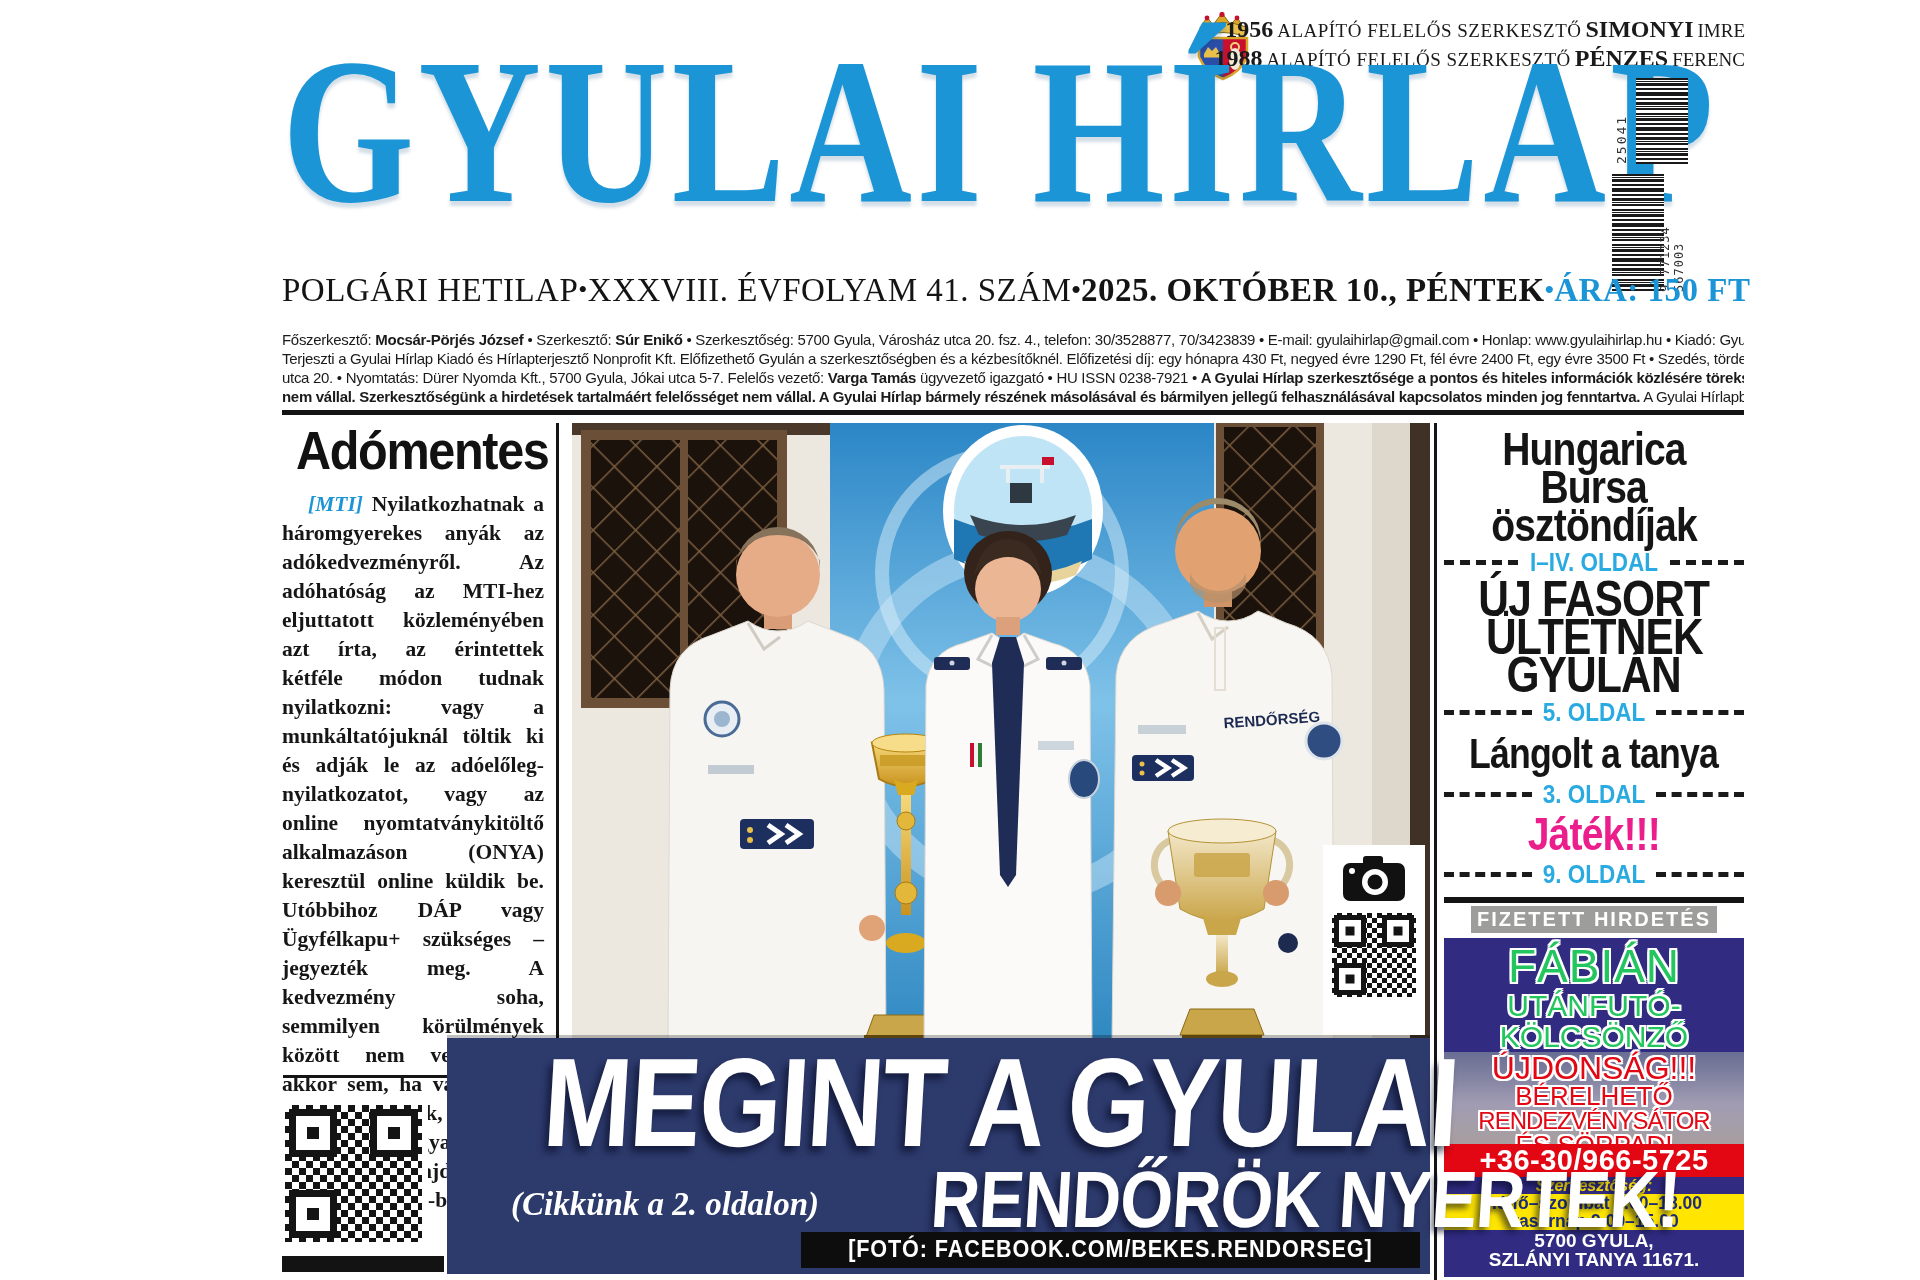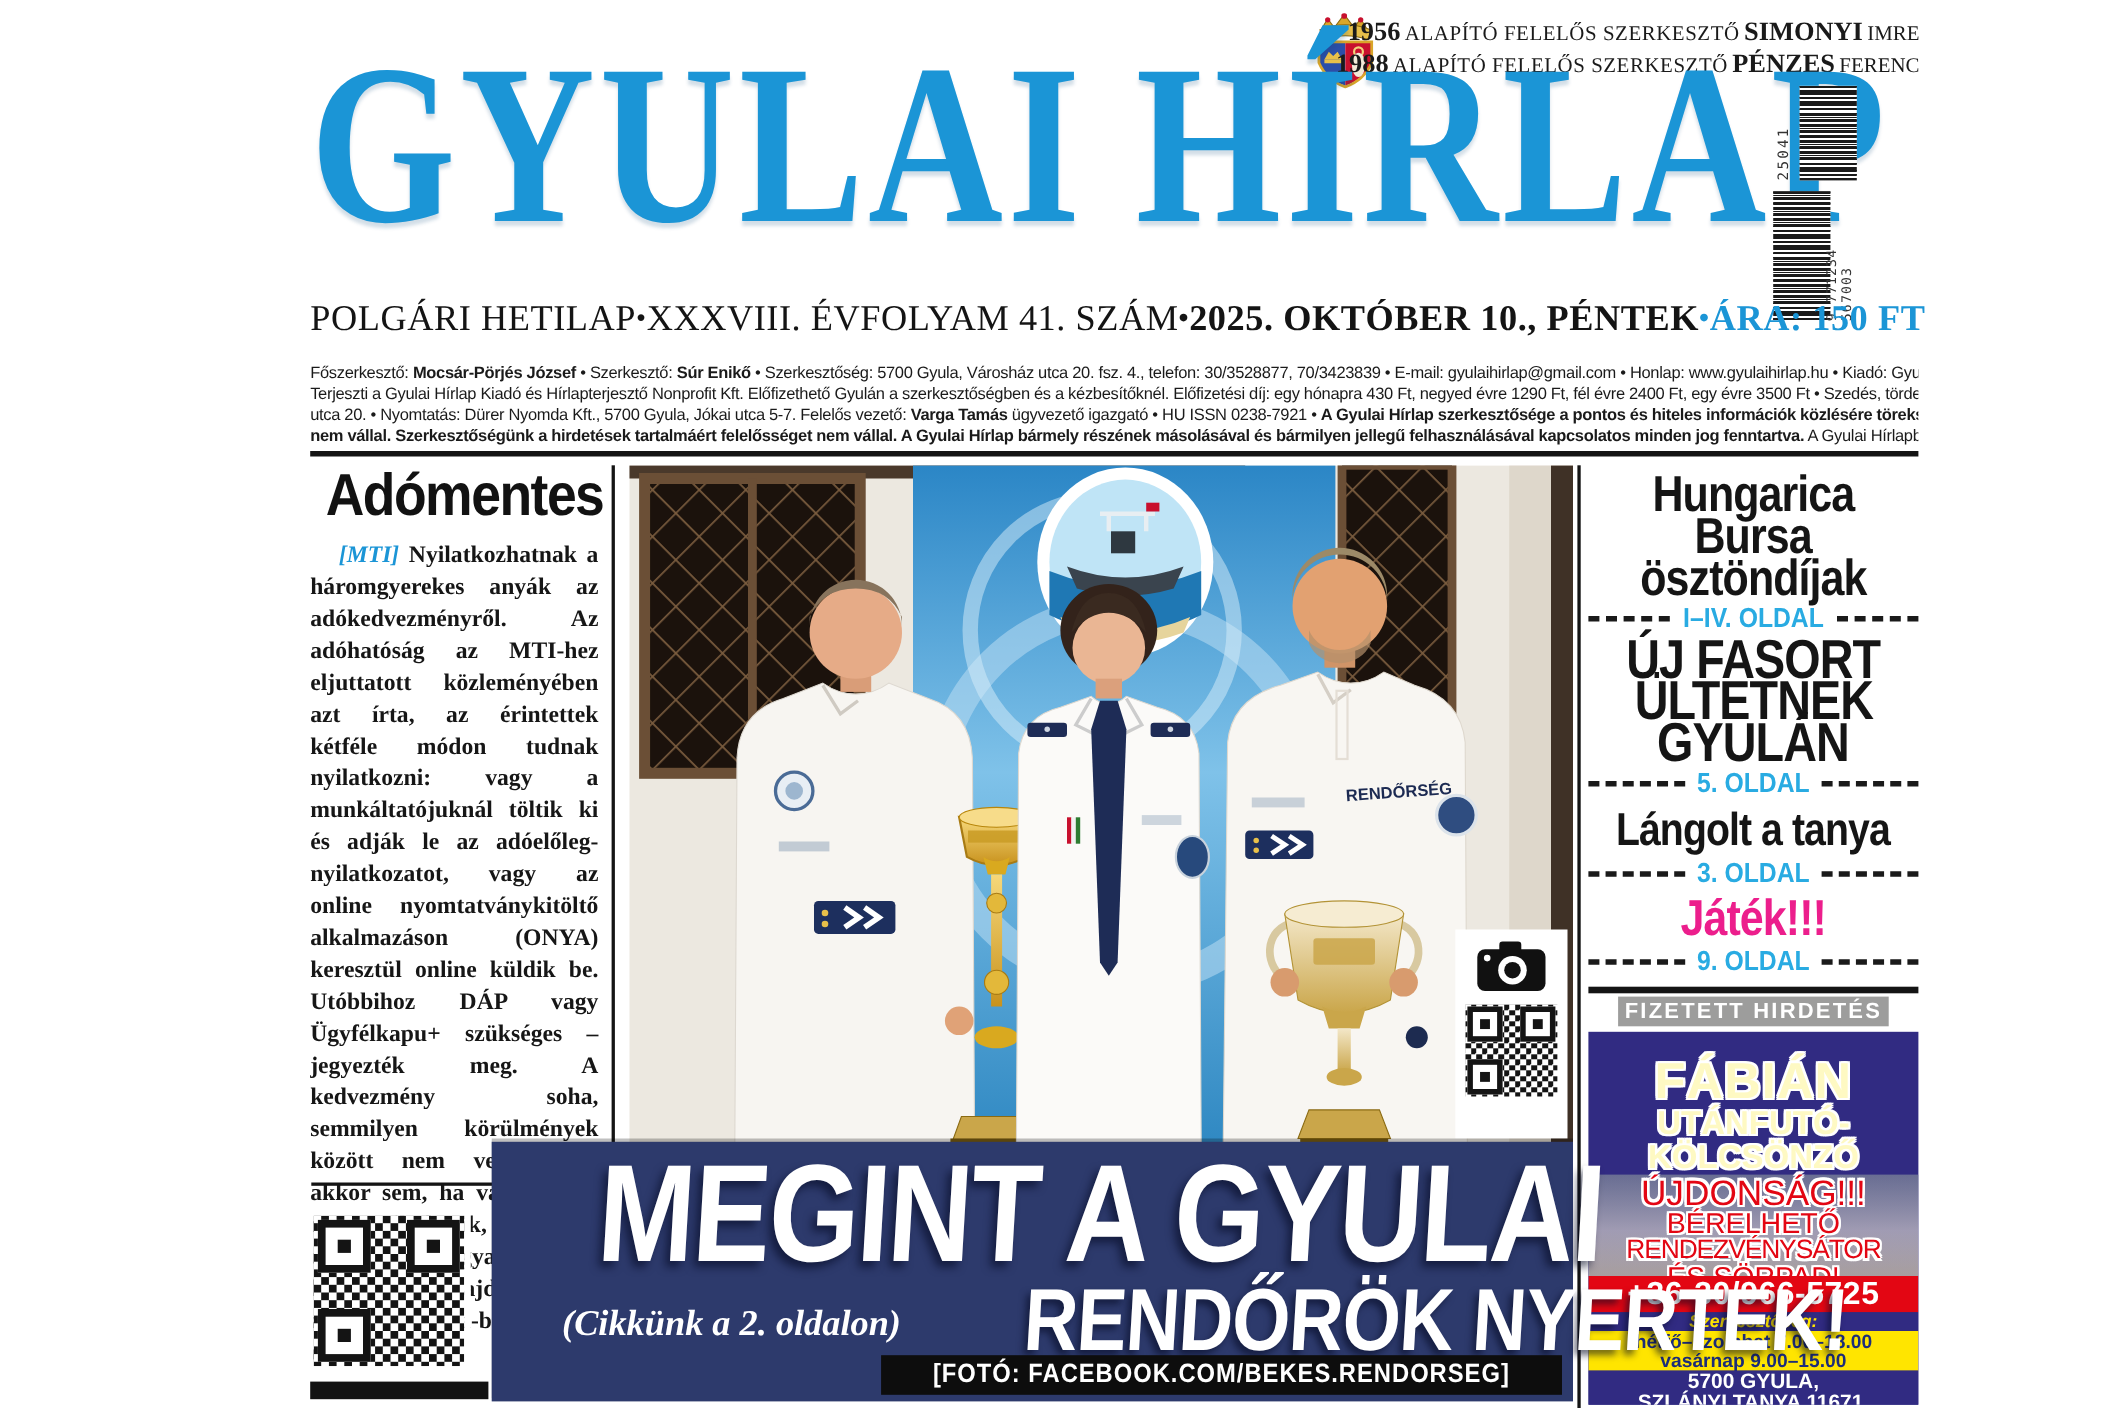--- a/index.html
+++ b/index.html
@@ -111,21 +111,21 @@
   .pageline .pg .cx{display:inline-block;transform:scaleX(.9);}
 
   .ad-wrap{position:absolute;left:1444px;top:897px;width:300px;}
   .ad-rule{height:6px;background:#141414;}
   .ad-label{margin:3px auto 0;width:246px;height:27px;background:#9d9d9c;color:#fff;
             font-weight:bold;font-size:20px;letter-spacing:2px;text-align:center;line-height:27px;}
   .ad-box{margin-top:5px;height:339px;background:#312b82;overflow:hidden;display:flex;
           flex-direction:column;text-align:center;}
   .outl{text-shadow:-2px -2px 0 #fff,2px -2px 0 #fff,-2px 2px 0 #fff,2px 2px 0 #fff,
                     0 -2px 0 #fff,0 2px 0 #fff,-2px 0 0 #fff,2px 0 0 #fff;}
-  .ad-brand{height:110px;padding-top:20px;color:#fef9c3;font-weight:bold;}
+  .ad-brand{height:110px;padding-top:4px;color:#22c55e;font-weight:normal;}
   .ad-brand .l1{font-size:46px;line-height:48px;letter-spacing:1px;}
   .ad-brand .l2{font-size:30px;line-height:31px;}
   .ad-promo{height:92px;color:#e30613;font-weight:normal;
             background:linear-gradient(180deg,rgba(49,43,130,.55),rgba(49,43,130,.25)),
                        linear-gradient(180deg,#aebfa8,#e6e2d2 55%,#cfc4a8);}
   .ad-promo .p1{font-size:32px;line-height:32px;}
   .ad-promo .p2{font-size:26px;line-height:25px;}
   .ad-promo .p3{font-size:24px;line-height:24px;letter-spacing:-1px;}
   .ad-promo .p4{font-size:26px;line-height:25px;}
   .ad-phone{height:33px;background:#e30613;color:#fff;font-weight:bold;font-size:29px;line-height:33px;

